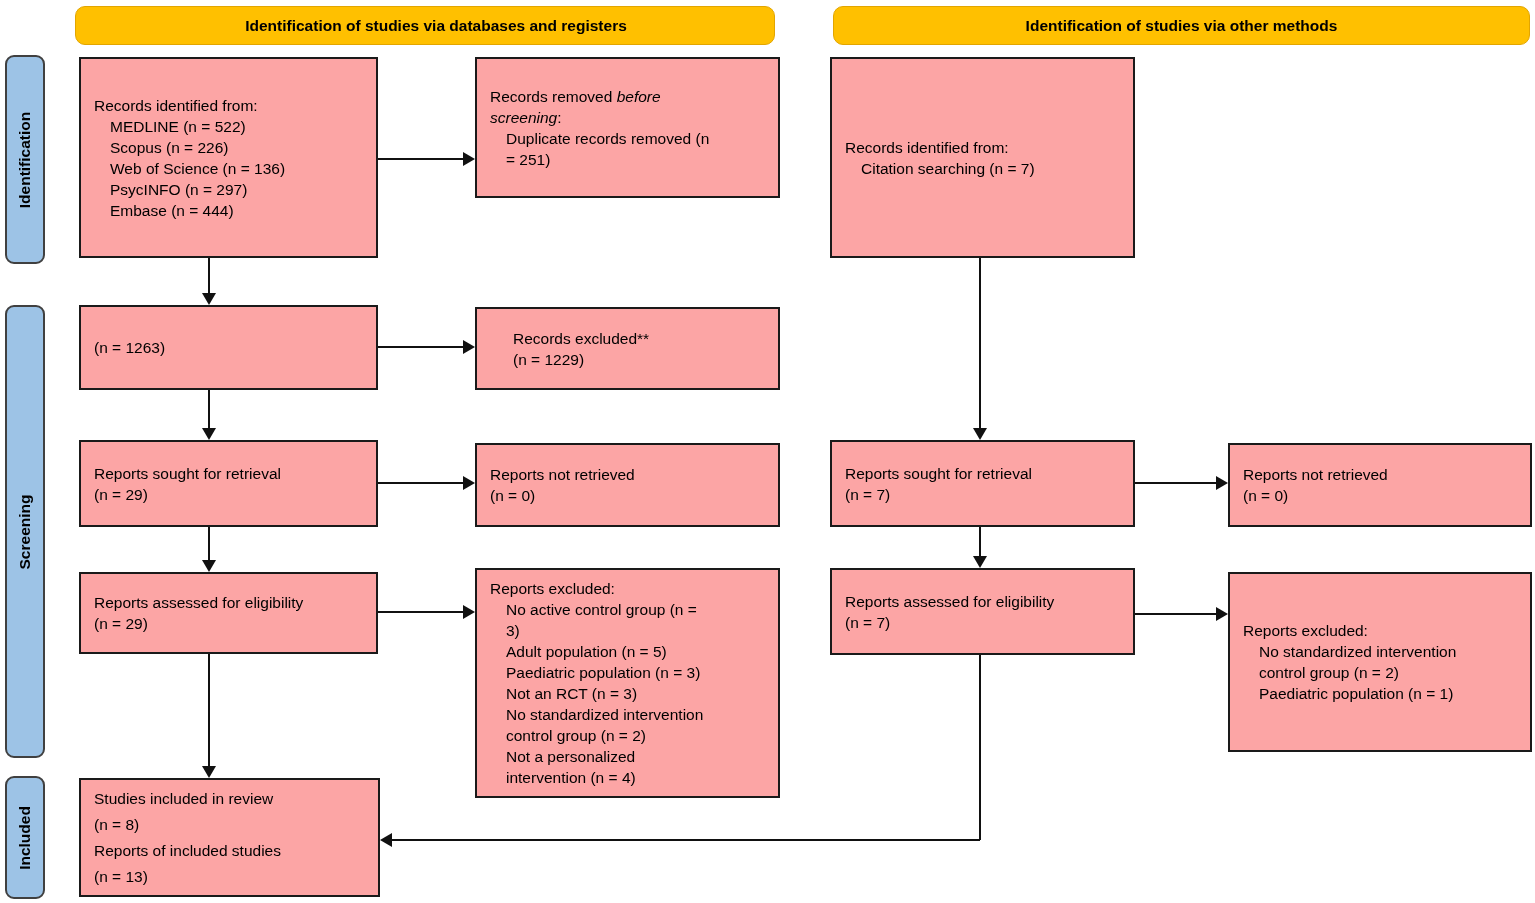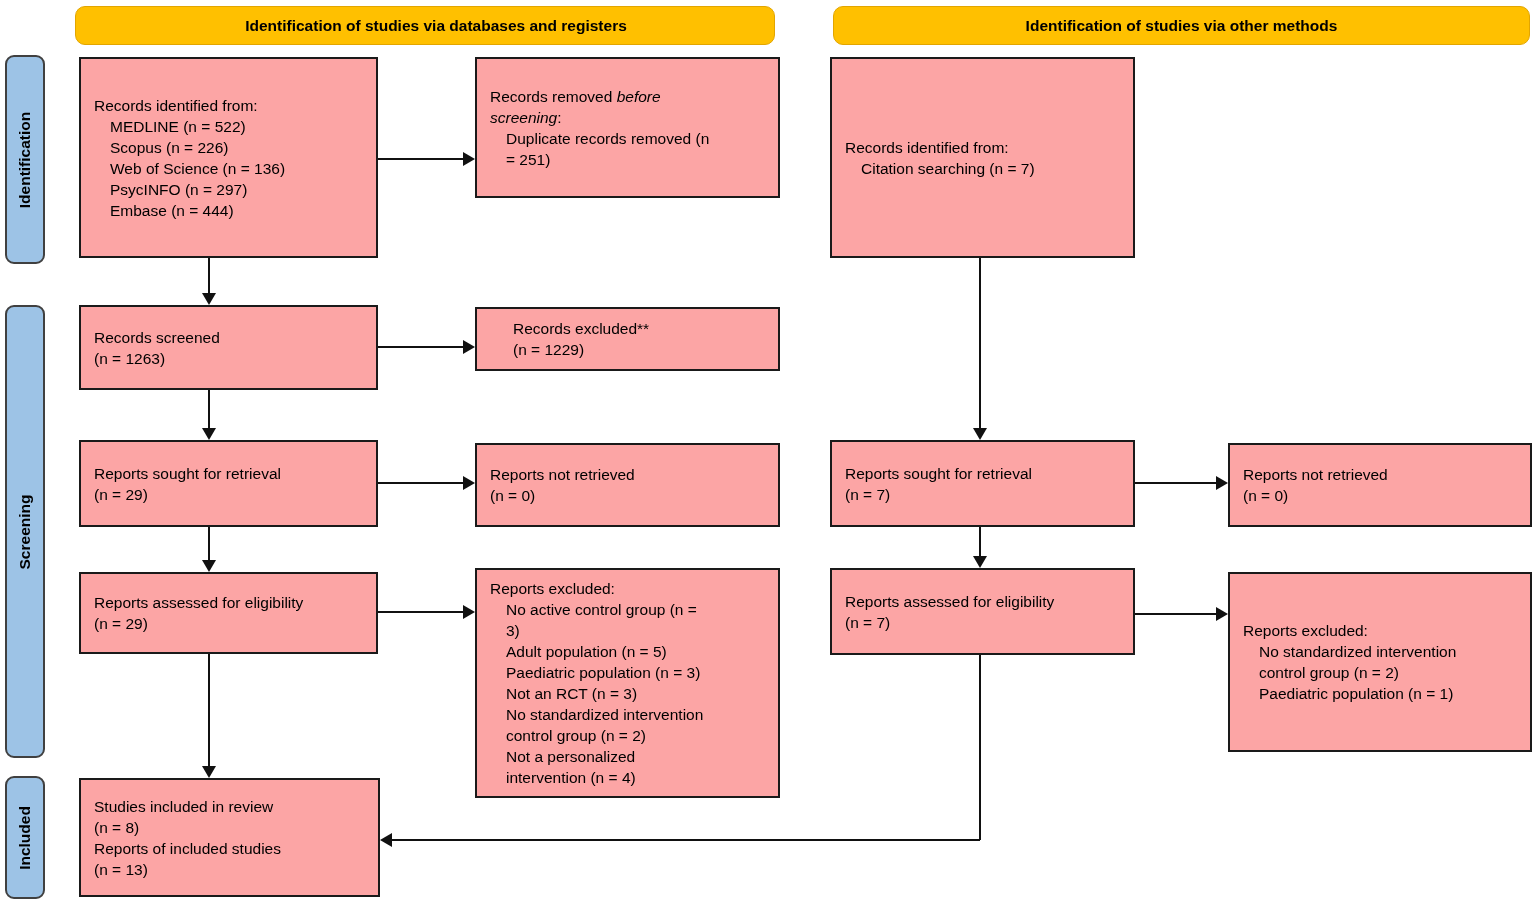--- a/index.html
+++ b/index.html
@@ -73,25 +73,24 @@
   </div>
 
   <div class="fbox" style="left:475px;top:57px;width:305px;height:141px;">
     <div><span>Records removed </span><span class="it">before</span></div>
     <div><span class="it">screening</span><span>:</span></div>
     <div class="ind">Duplicate records removed (n</div>
     <div class="ind">= 251)</div>
   </div>
 
   <div class="fbox" style="left:79px;top:305px;width:299px;height:85px;">
-    <div>Records screened</div>
     <div>(n = 1263)</div>
   </div>
 
-  <div class="fbox" style="left:475px;top:307px;width:305px;height:64px;padding-left:36px;">
+  <div class="fbox" style="left:475px;top:307px;width:305px;height:83px;padding-left:36px;">
     <div>Records excluded**</div>
     <div>(n = 1229)</div>
   </div>
 
   <div class="fbox" style="left:79px;top:440px;width:299px;height:87px;">
     <div>Reports sought for retrieval</div>
     <div>(n = 29)</div>
   </div>
 
   <div class="fbox" style="left:475px;top:443px;width:305px;height:84px;">
@@ -110,21 +109,21 @@
     <div class="ind">3)</div>
     <div class="ind">Adult population (n = 5)</div>
     <div class="ind">Paediatric population (n = 3)</div>
     <div class="ind">Not an RCT (n = 3)</div>
     <div class="ind">No standardized intervention</div>
     <div class="ind">control group (n = 2)</div>
     <div class="ind">Not a personalized</div>
     <div class="ind">intervention (n = 4)</div>
   </div>
 
-  <div class="fbox" style="left:79px;top:778px;width:301px;height:119px;">
+  <div class="fbox" style="left:79px;top:778px;width:301px;height:119px;justify-content:space-between;">
     <div>Studies included in review</div>
     <div>(n = 8)</div>
     <div>Reports of included studies</div>
     <div>(n = 13)</div>
   </div>
 
   <div class="fbox" style="left:830px;top:57px;width:305px;height:201px;">
     <div>Records identified from:</div>
     <div class="ind">Citation searching (n = 7)</div>
   </div>

